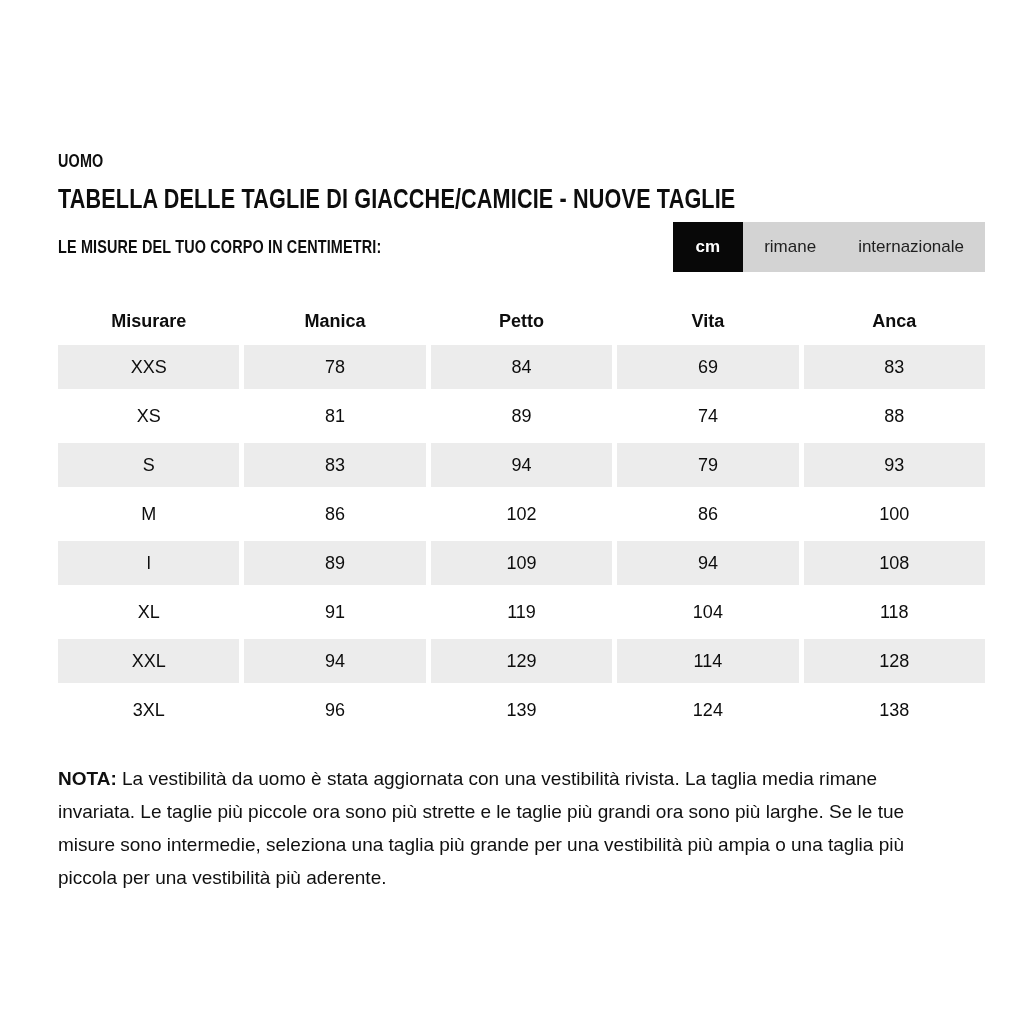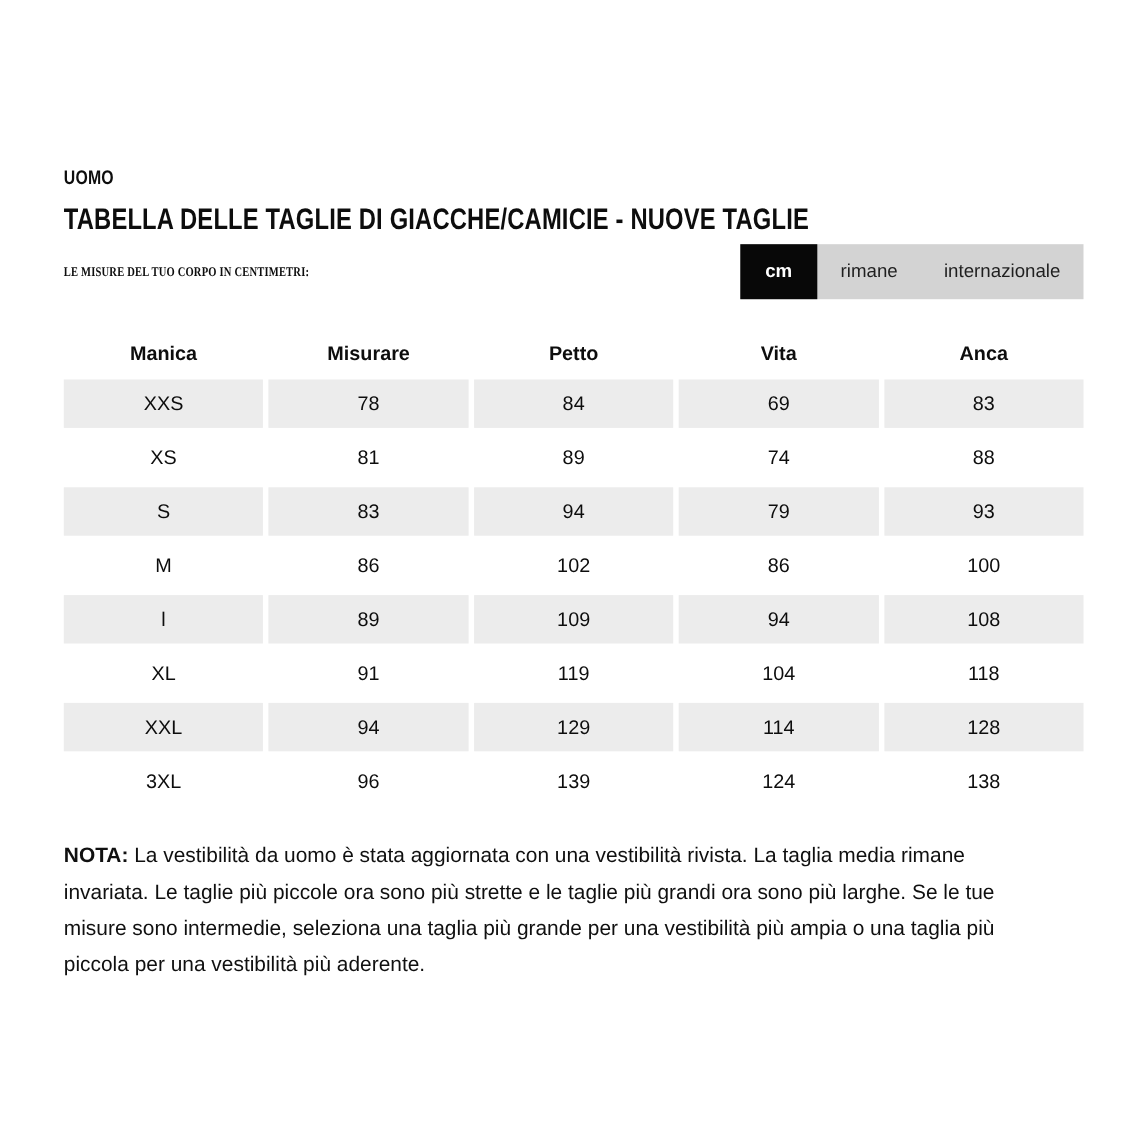--- a/index.html
+++ b/index.html
@@ -35,23 +35,22 @@
     line-height: 28px;
   }
   .sub-row {
     margin-top: 9px;
     display: flex;
     align-items: center;
     justify-content: space-between;
     height: 50px;
   }
   .subtitle {
-    font-size: 12px;
-    font-weight: bold;
-    font-family: Liberation Serif, serif;
+    font-size: 18px;
+    font-weight: bold;
   }
   .unit-toggle {
     display: flex;
     height: 50px;
     background: #d3d3d3;
   }
   .toggle-option {
     border: none;
     background: transparent;
     font-family: "Liberation Sans", sans-serif;
@@ -121,22 +120,22 @@
     </div>
     <div class="unit-toggle" id="unit-toggle">
         <button class="toggle-option selected">cm</button>
         <button class="toggle-option">rimane</button>
         <button class="toggle-option">internazionale</button>
       </div>
   </div>
 
   <div class="size-table">
     <div class="header-row" id="table-header">
+        <div class="hcell">Misurare</div>
         <div class="hcell">Manica</div>
-        <div class="hcell">Misurare</div>
         <div class="hcell">Petto</div>
         <div class="hcell">Vita</div>
         <div class="hcell">Anca</div>
       </div>
     <div id="table-body">
         <div class="trow shaded">
           <div class="tcell">XXS</div>
           <div class="tcell">78</div>
           <div class="tcell">84</div>
           <div class="tcell">69</div>

